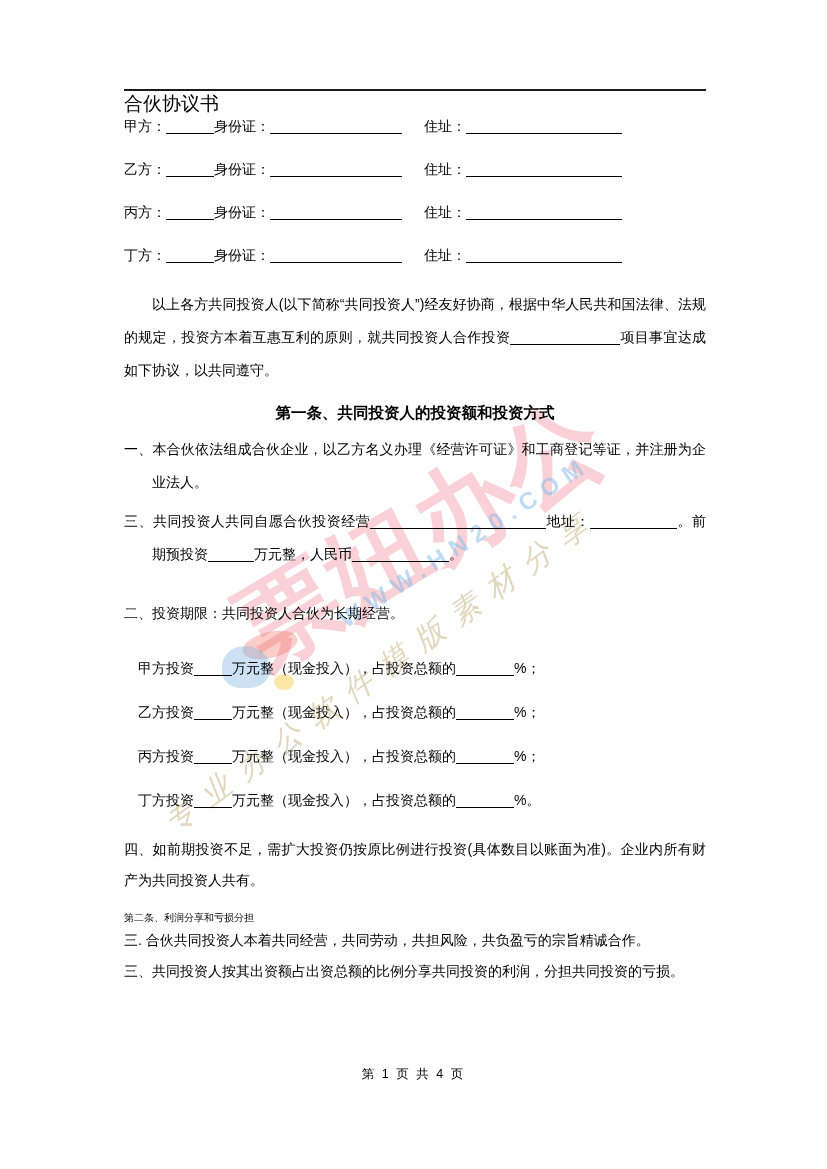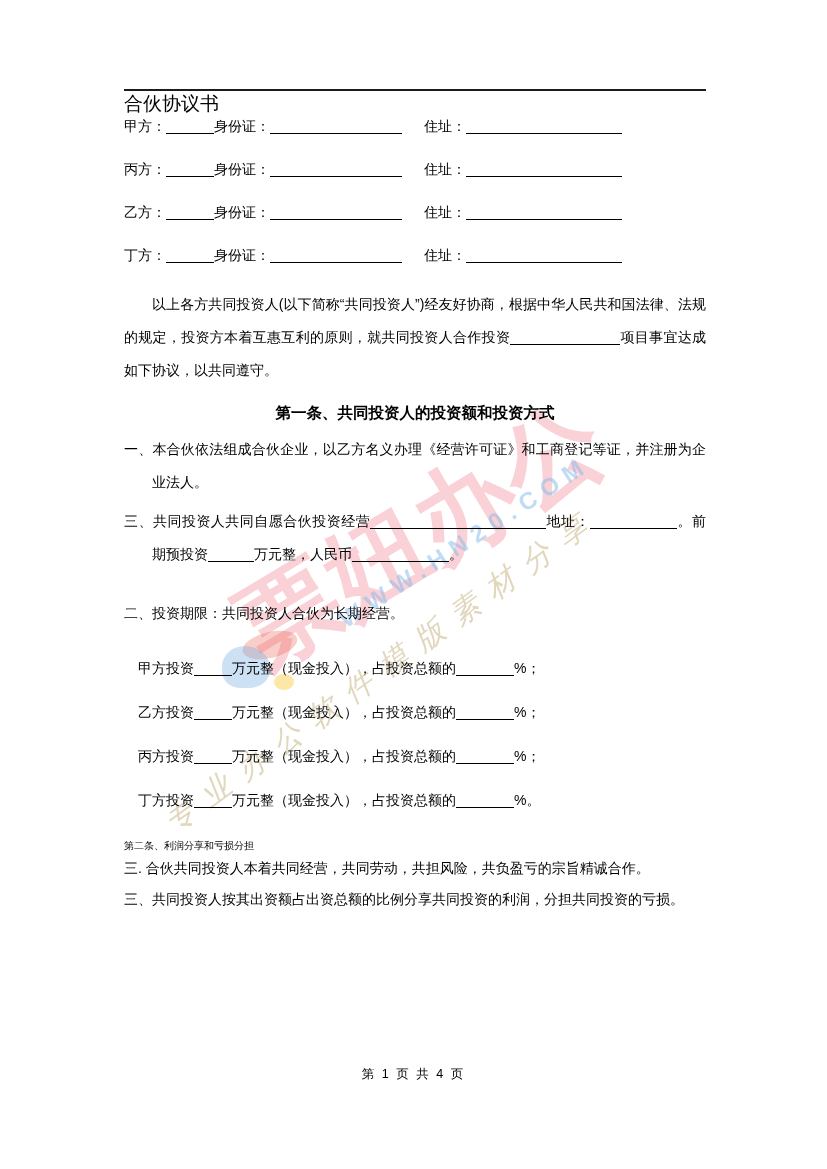--- a/index.html
+++ b/index.html
@@ -110,24 +110,24 @@
   <div class="rule"></div>
 
   <div class="content">
 
     <div class="doc-title">合伙协议书</div>
 
     <div class="party-row">
       <span>甲方：</span><span class="blank bw48"></span><span>身份证：</span><span class="blank bw132"></span><span class="addr-gap">住址：</span><span class="blank bw156"></span>
     </div>
     <div class="party-row">
-      <span>丙方：</span><span class="blank bw48"></span><span>身份证：</span><span class="blank bw132"></span><span class="addr-gap">住址：</span><span class="blank bw156"></span>
+      <span>乙方：</span><span class="blank bw48"></span><span>身份证：</span><span class="blank bw132"></span><span class="addr-gap">住址：</span><span class="blank bw156"></span>
     </div>
     <div class="party-row">
-      <span>乙方：</span><span class="blank bw48"></span><span>身份证：</span><span class="blank bw132"></span><span class="addr-gap">住址：</span><span class="blank bw156"></span>
+      <span>丙方：</span><span class="blank bw48"></span><span>身份证：</span><span class="blank bw132"></span><span class="addr-gap">住址：</span><span class="blank bw156"></span>
     </div>
     <div class="party-row">
       <span>丁方：</span><span class="blank bw48"></span><span>身份证：</span><span class="blank bw132"></span><span class="addr-gap">住址：</span><span class="blank bw156"></span>
     </div>
 
     <div class="para intro">
       <span>以上各方共同投资人(以下简称“共同投资人”)经友好协商，根据中华人民共和国法律、法规的规定，投资方本着互惠互利的原则，就共同投资人合作投资</span><span class="blank bw110"></span><span>项目事宜达成如下协议，以共同遵守。</span>
     </div>
 
     <div class="sec-heading">第一条、共同投资人的投资额和投资方式</div>
@@ -146,20 +146,21 @@
     <div class="inv-row">
       <span>乙方投资</span><span class="blank bw38"></span><span>万元整（现金投入），占投资总额的</span><span class="blank bw58"></span><span>%；</span>
     </div>
     <div class="inv-row">
       <span>丙方投资</span><span class="blank bw38"></span><span>万元整（现金投入），占投资总额的</span><span class="blank bw58"></span><span>%；</span>
     </div>
     <div class="inv-row">
       <span>丁方投资</span><span class="blank bw38"></span><span>万元整（现金投入），占投资总额的</span><span class="blank bw58"></span><span>%。</span>
     </div>
 
+    <div class="para item-4">四、如前期投资不足，需扩大投资仍按原比例进行投资(具体数目以账面为准)。企业内所有财产为共同投资人共有。</div>
 
     <div class="sec-heading-2">第二条、利润分享和亏损分担</div>
 
     <div class="s2-item s2-item-2">三. 合伙共同投资人本着共同经营，共同劳动，共担风险，共负盈亏的宗旨精诚合作。</div>
     <div class="s2-item">三、共同投资人按其出资额占出资总额的比例分享共同投资的利润，分担共同投资的亏损。</div>
 
   </div>
 
   <div class="footer">第 1 页 共 4 页</div>
 

